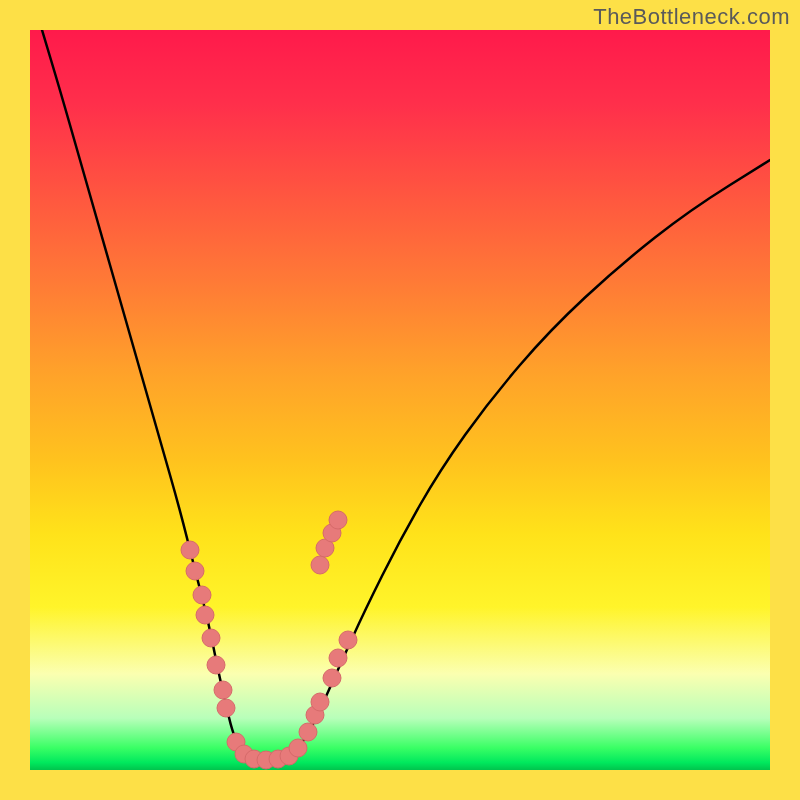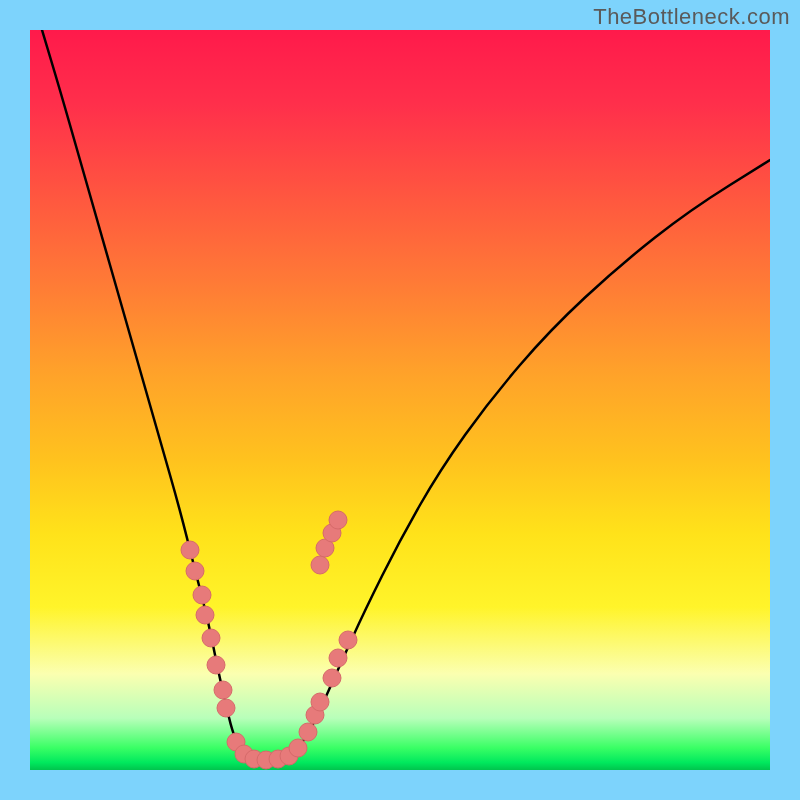--- a/index.html
+++ b/index.html
@@ -10,21 +10,21 @@
     background: #000;
     font-family: Arial, Helvetica, sans-serif;
     overflow: hidden;
   }
   .frame {
     position: absolute;
     left: 0;
     top: 0;
     width: 800px;
     height: 800px;
-    background: #7dd3fc;
+    background: #fde047;
   }
   .plot {
     position: absolute;
     left: 30px;
     top: 30px;
     width: 740px;
     height: 740px;
     background: linear-gradient(to bottom,
       #ff1a4b 0%,
       #ff2f4b 10%,

